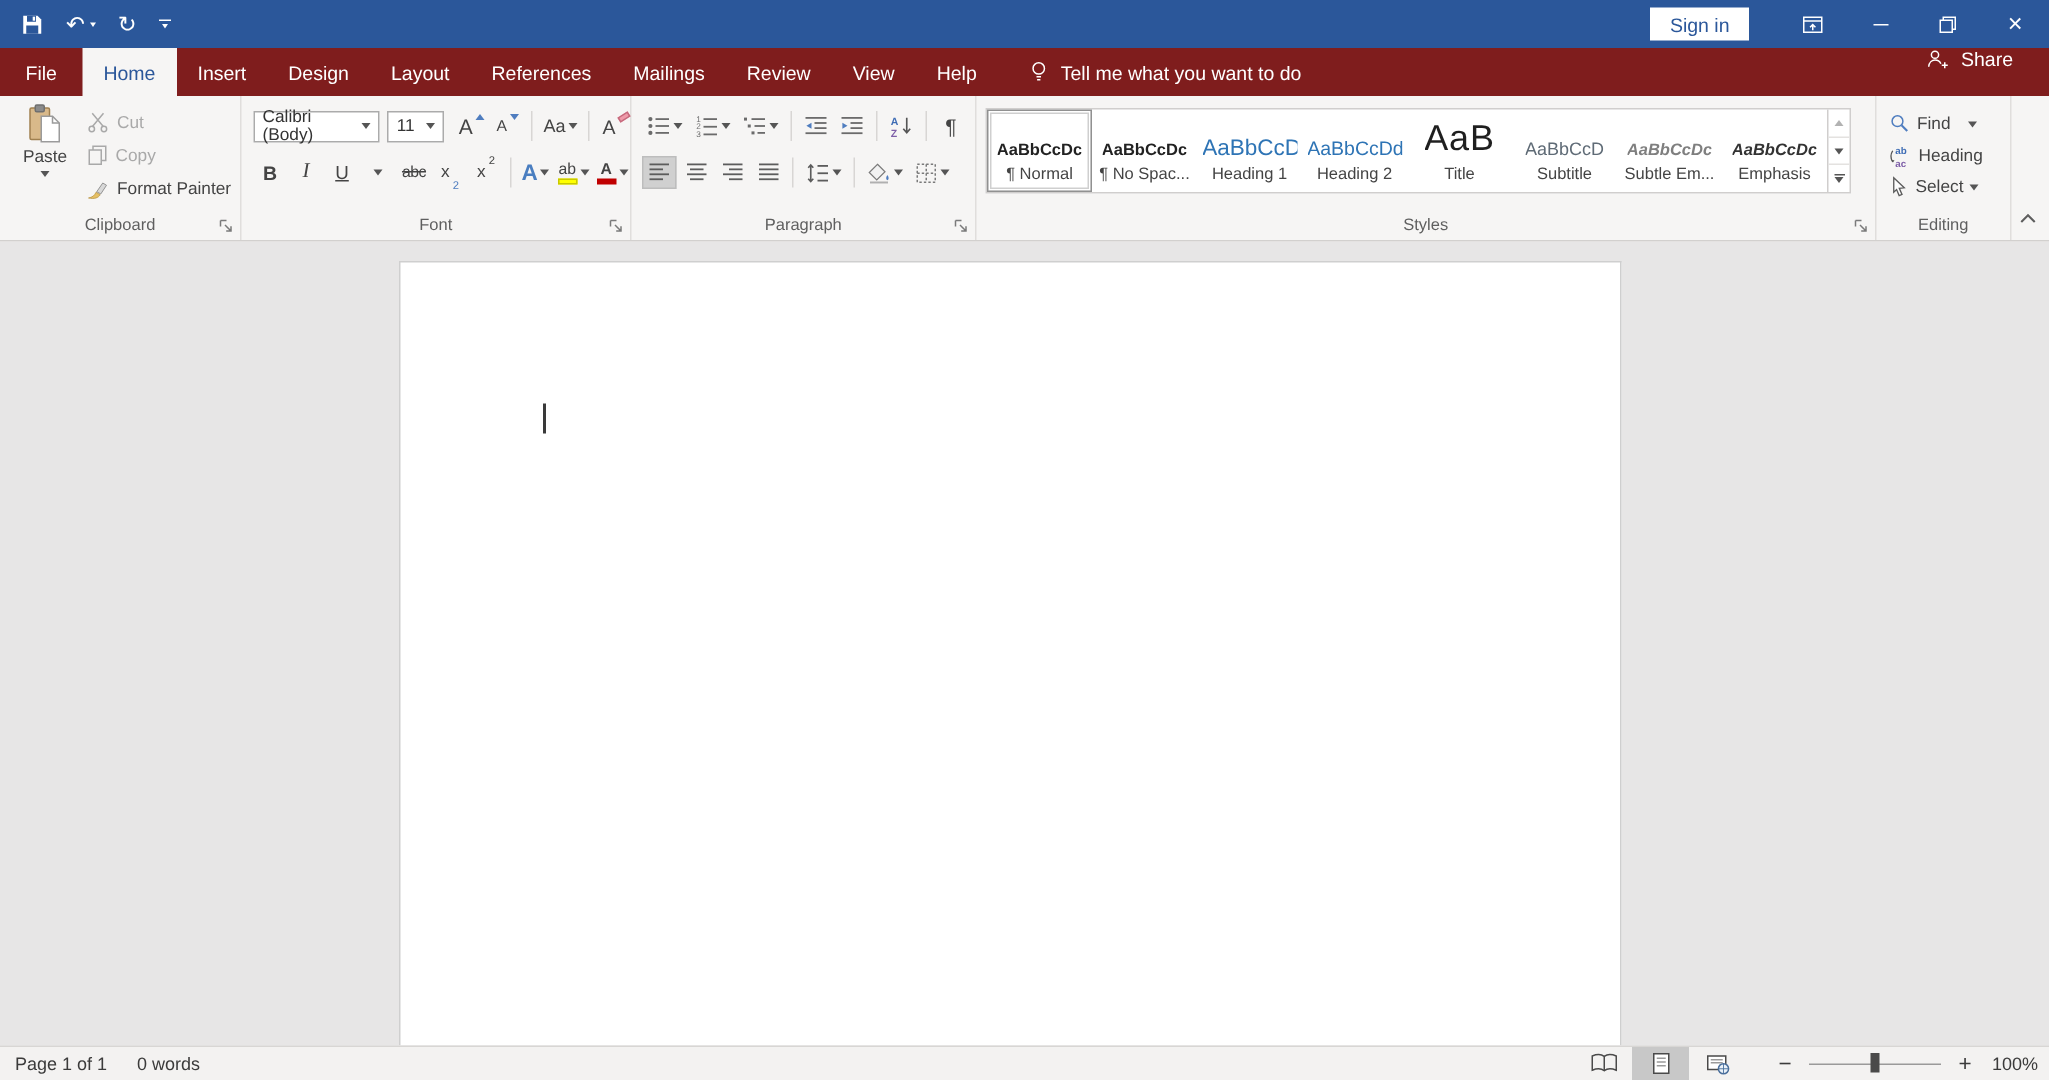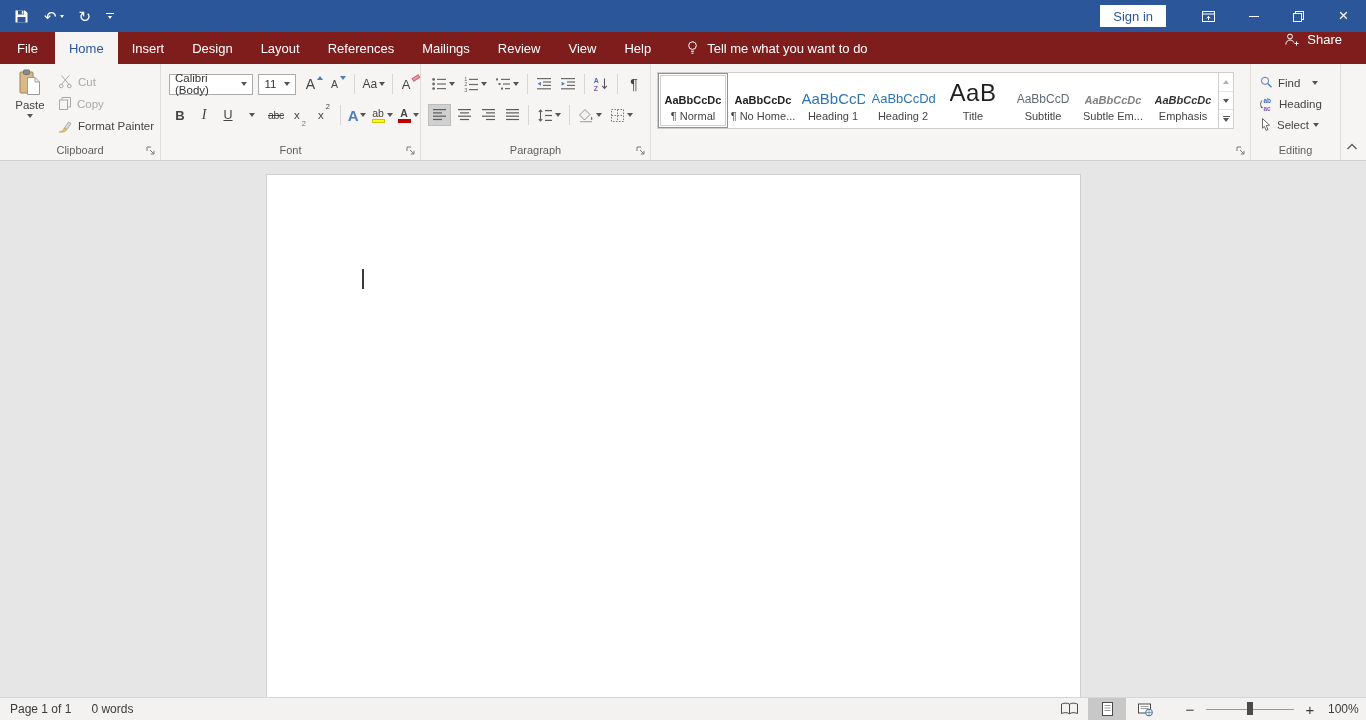--- a/index.html
+++ b/index.html
@@ -458,21 +458,21 @@
   </div>
 
   <div class="group g-styles">
     <div class="gallery">
       <div class="sitem selected">
         <span class="spreview pv0">AaBbCcDc</span>
         <span class="sname">¶ Normal</span>
       </div>
       <div class="sitem">
         <span class="spreview pv1">AaBbCcDc</span>
-        <span class="sname">¶ No Home...</span>
+        <span class="sname">¶ No Spac...</span>
       </div>
       <div class="sitem">
         <span class="spreview pv2">AaBbCcDd</span>
         <span class="sname">Heading 1</span>
       </div>
       <div class="sitem">
         <span class="spreview pv3">AaBbCcDd</span>
         <span class="sname">Heading 2</span>
       </div>
       <div class="sitem">
@@ -497,20 +497,21 @@
           </button>
         <button class="gs">
             <span class="tri"></span>
           </button>
         <button class="gs">
             <span class="mbar"></span>
             <span class="tri"></span>
           </button>
       </div>
     </div>
+    <div class="glabel">Styles</div>
     <svg class="launcher" viewBox="0 0 11 11" fill="none" stroke="#7a7a7a">
         <path d="M2 2 H6 M2 2 V6"></path>
         <path d="M5 5 L9 9 M9 5.8 V9 H5.8"></path>
       </svg>
   </div>
 
   <div class="group g-editing">
     <button class="erow">
       <svg width="15" height="15" viewBox="0 0 15 15" fill="none" stroke="#4f7dbf">
           <circle cx="6" cy="5.8" r="3.6"></circle>

